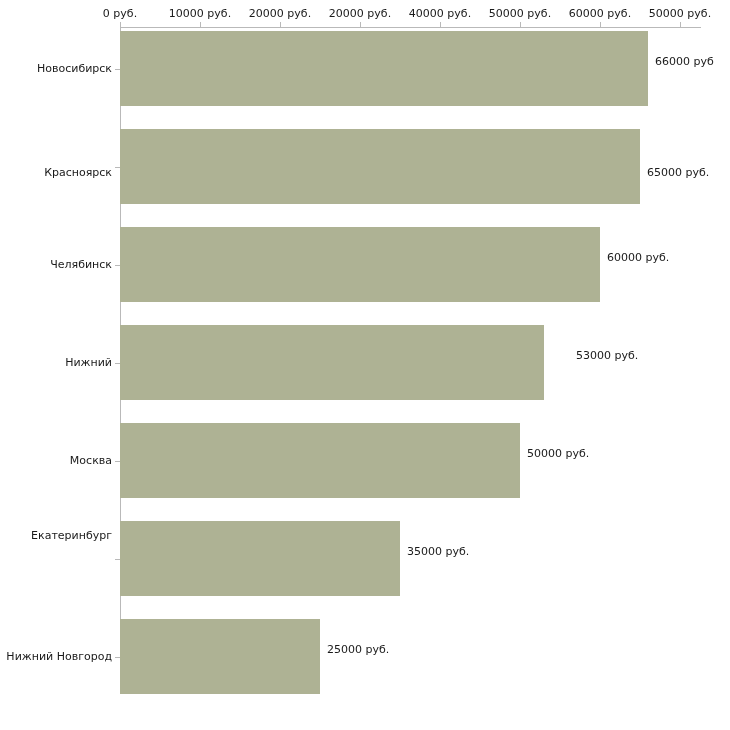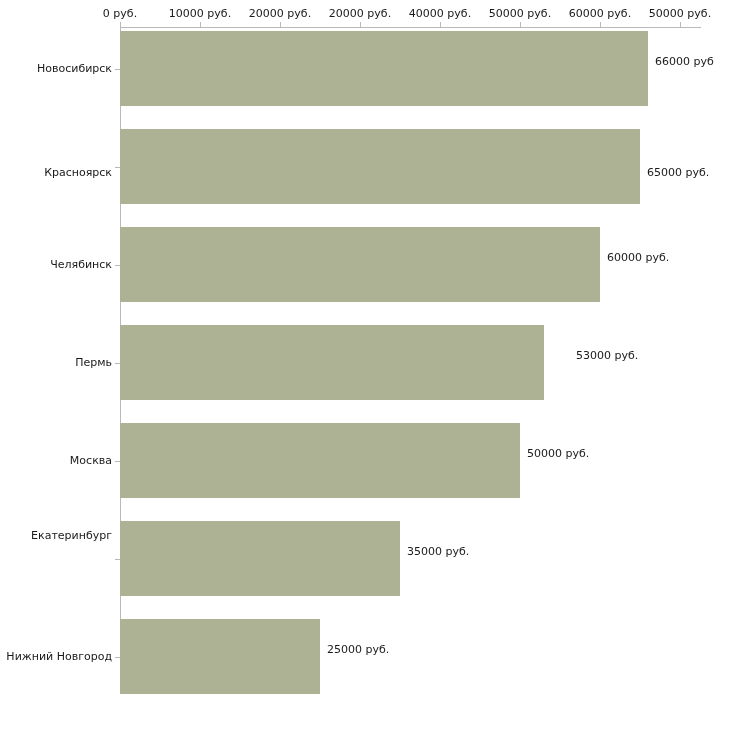--- a/index.html
+++ b/index.html
@@ -109,21 +109,21 @@
       <div class="y-tick" style="left: 115px; top: 264.5px;"></div>
       <div class="y-tick" style="left: 115px; top: 362.5px;"></div>
       <div class="y-tick" style="left: 115px; top: 460.5px;"></div>
       <div class="y-tick" style="left: 115px; top: 558.5px;"></div>
       <div class="y-tick" style="left: 115px; top: 656.5px;"></div>
     </div>
   <div id="y-tick-labels">
       <div class="y-tick-label" style="right: 618px; top: 68.5px;">Новосибирск</div>
       <div class="y-tick-label" style="right: 618px; top: 173px;">Красноярск</div>
       <div class="y-tick-label" style="right: 618px; top: 264.5px; margin-left: 40px;">Челябинск</div>
-      <div class="y-tick-label" style="right: 618px; top: 362.5px;">Пермь</div>
+      <div class="y-tick-label" style="right: 618px; top: 362.5px;">Нижний</div>
       <div class="y-tick-label" style="right: 618px; top: 460.5px;">Москва</div>
       <div class="y-tick-label" style="right: 618px; top: 536px;">Екатеринбург</div>
       <div class="y-tick-label" style="right: 618px; top: 656.5px;">Нижний Новгород</div>
     </div>
 
   <div id="bars">
       <div class="bar" style="left: 120px; top: 31px; width: 528px; height: 75px; background: rgb(174, 178, 148);"></div>
       <div class="bar" style="left: 120px; top: 129px; width: 520px; height: 75px; background: rgb(174, 178, 148);"></div>
       <div class="bar" style="left: 120px; top: 227px; width: 480px; height: 75px; background: rgb(174, 178, 148);"></div>
       <div class="bar" style="left: 120px; top: 325px; width: 424px; height: 75px; background: rgb(174, 178, 148);"></div>

